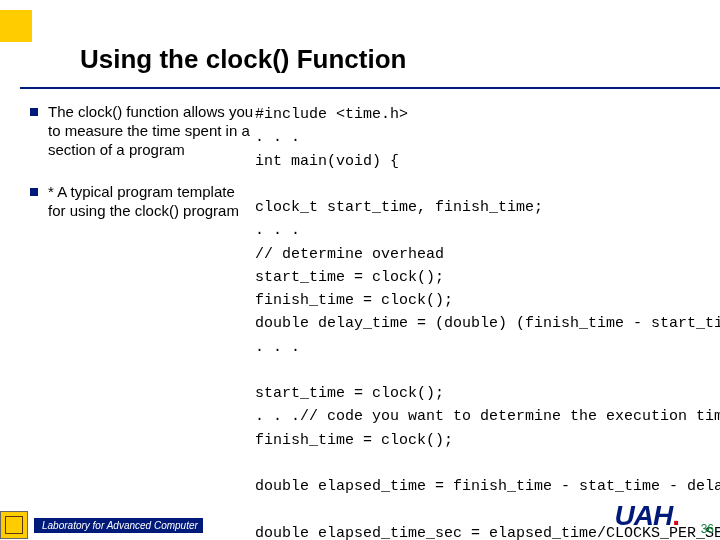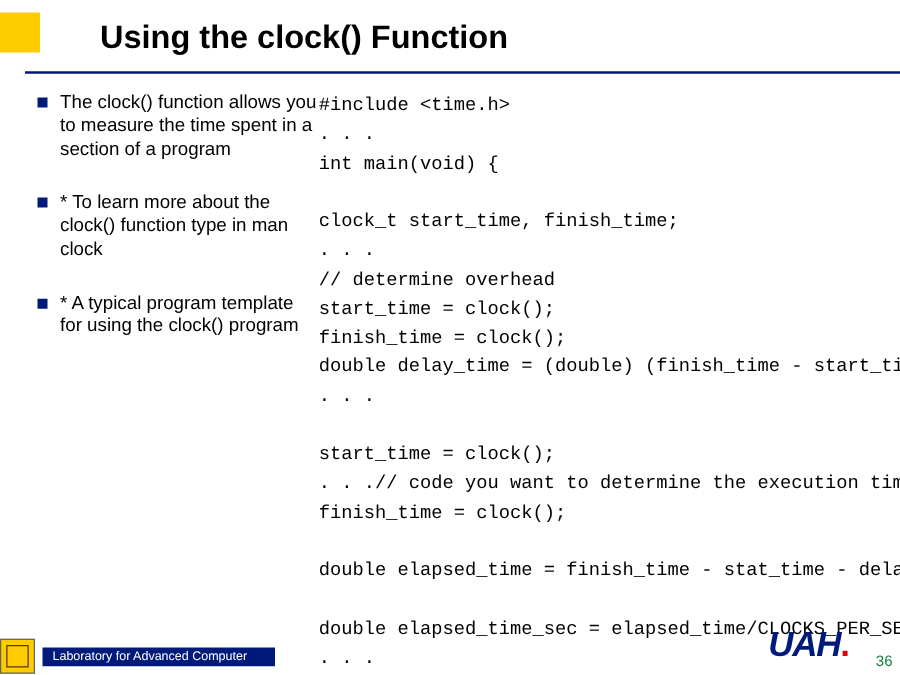--- a/index.html
+++ b/index.html
@@ -11,20 +11,21 @@
     overflow: hidden;
   }
   .accent-block {
     position: absolute;
     top: 10px; left: 0;
     width: 32px; height: 32px;
     background: #ffcc00;
   }
   .title-wrap {
     padding: 14px 0 6px 80px;
+    margin-top: 30px;
   }
   .title {
     font-size: 26px;
     font-weight: bold;
     color: #000;
   }
   .title-underline {
     margin-top: 6px;
     border-top: 2px solid #001a7a;
     margin-left: 20px;
@@ -83,21 +84,22 @@
   .footer-icon::after {
     content: "";
     position: absolute;
     top: 4px; left: 4px; right: 4px; bottom: 4px;
     border: 1px solid #5a3810;
   }
   .footer-bar {
     background: #001a7a;
     color: #fff;
     font-size: 10px;
-    padding: 2px 22px 2px 8px;
+    font-style: italic;
+    padding: 2px 5px 2px 8px;
     line-height: 1.1;
   }
   .uah {
     position: absolute;
     right: 40px; bottom: 8px;
     font-size: 28px;
     font-weight: bold;
     font-style: italic;
     color: #001a7a;
     letter-spacing: -1px;
@@ -118,24 +120,20 @@
 <div class="title-wrap">
   <h1 class="title">Using the clock() Function</h1>
 </div>
 <div class="title-underline"></div>
 
 <div class="body">
   <div class="left-col">
     <div class="bullet-item">
       <div class="bullet-square"></div>
       <div>The clock() function allows you to measure the time spent in a section of a program</div>
-    </div>
-    <div class="bullet-item">
-      <div class="bullet-square"></div>
-      <div>* To learn more about the clock() function type in man clock</div>
     </div>
     <div class="bullet-item">
       <div class="bullet-square"></div>
       <div>* A typical program template for using the clock() program</div>
     </div>
   </div>
   <div class="right-col">#include &lt;time.h&gt;
 . . .
 int main(void) {
 

